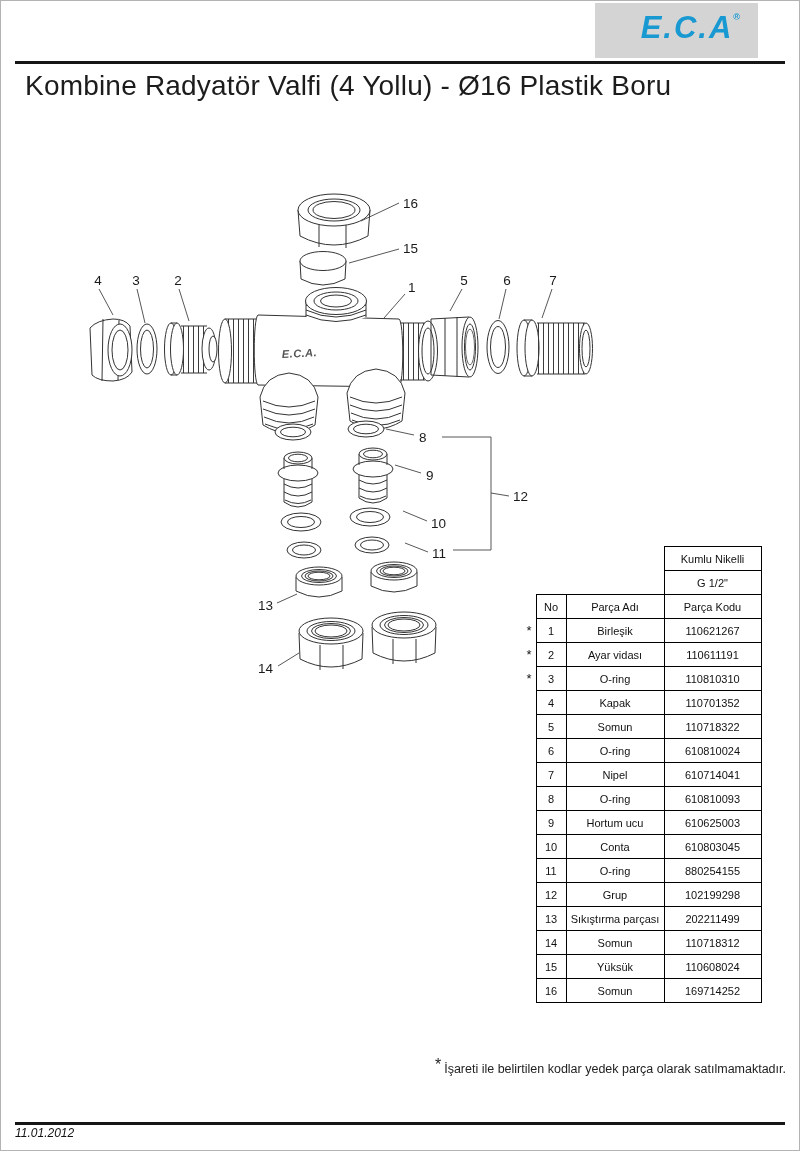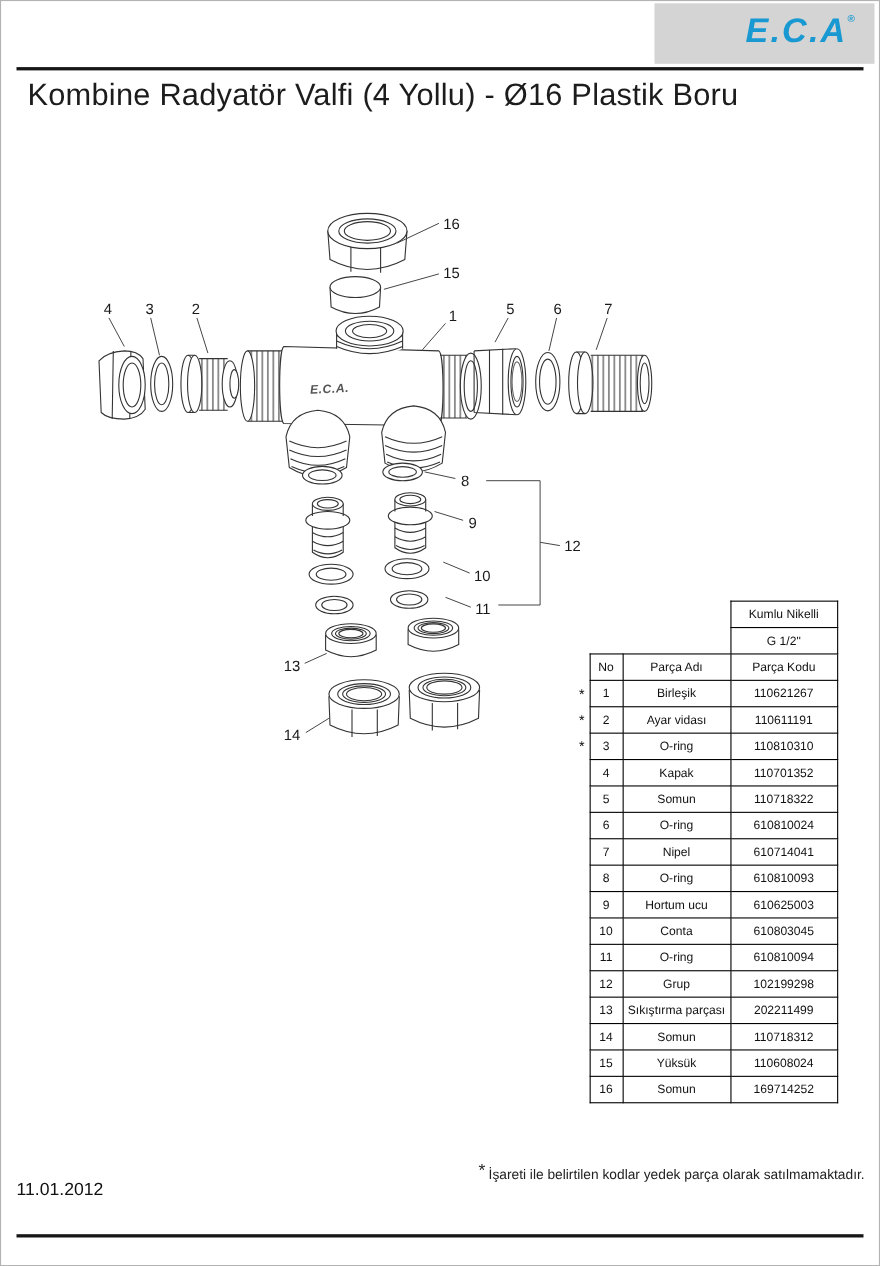--- a/index.html
+++ b/index.html
@@ -3,21 +3,21 @@
 <meta charset="utf-8">
 <style>
   html,body { margin:0; padding:0; background:#888; }
   .page {
     position:relative; width:800px; height:1151px; background:#fff;
     border:1px solid #b3b3b3; box-sizing:border-box; overflow:hidden;
     font-family:"Liberation Sans", sans-serif; color:#111;
   }
   
   .logo-box {
-    position:absolute; left:594px; top:2px; width:200px; height:55px;
+    position:absolute; left:594px; top:2px; width:163px; height:55px;
     background:#d4d4d4; 
   }
   .logo-text {
     position:absolute; right:18px; top:7px;
     font-size:31px; font-weight:bold; font-style:italic;
     color:#1899d2; letter-spacing:2px; white-space:nowrap;
   }
   .logo-reg {
     font-size:9px; font-style:normal; vertical-align:18px; letter-spacing:0;
   }
@@ -36,21 +36,21 @@
   .table-wrap { position:absolute; left:521px; top:545px; }
   table.parts { border-collapse:collapse; table-layout:fixed; font-size:11px; color:#111; }
   table.parts td { height:23px; padding:0 2px; text-align:center; border:1px solid #000; overflow:hidden; white-space:nowrap; }
   table.parts td.b0 { border:none; }
   table.parts td.star { text-align:right; padding-right:4px; font-size:13px; }
   
   .footnote { position:absolute; right:13px; top:1055px; font-size:12.5px; color:#222; white-space:nowrap; }
   .fn-star { font-size:16px; vertical-align:3px; margin-right:3px; }
   
   .footer-rule { position:absolute; left:14px; right:14px; top:1121px; height:3px; background:#161616; }
-  .footer-date { position:absolute; left:14px; top:1072px; font-size:16px; }
+  .footer-date { position:absolute; left:14px; top:1125px; font-size:12px;font-style:italic; }
   .footer-issue { position:absolute; right:14px; top:1147px; font-size:12px;margin-left:24px; }
 </style>
 </head>
 <body>
 
 <div class="page">
 
   <div class="logo-box">
     <div class="logo-text"><span>E.C.A</span><span class="logo-reg">®</span></div>
   </div>
@@ -358,21 +358,21 @@
       <tr>
             <td class="b0 star"></td>
             <td>10</td>
             <td>Conta</td>
             <td>610803045</td>
           </tr>
       <tr>
             <td class="b0 star"></td>
             <td>11</td>
             <td>O-ring</td>
-            <td>610810094</td>
+            <td>880254155</td>
           </tr>
       <tr>
             <td class="b0 star"></td>
             <td>12</td>
             <td>Grup</td>
             <td>102199298</td>
           </tr>
       <tr>
             <td class="b0 star"></td>
             <td>13</td>

